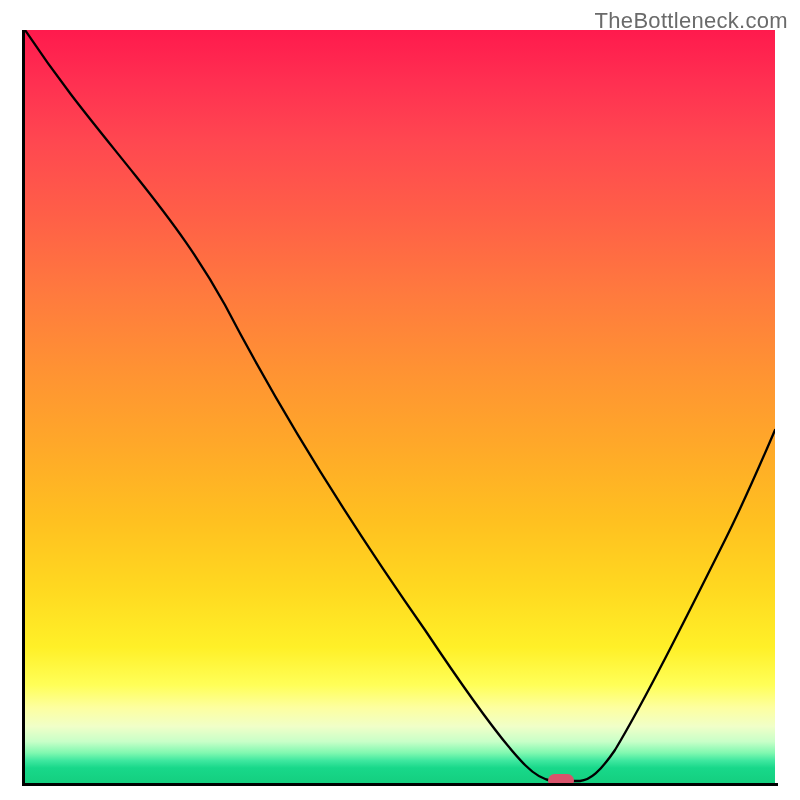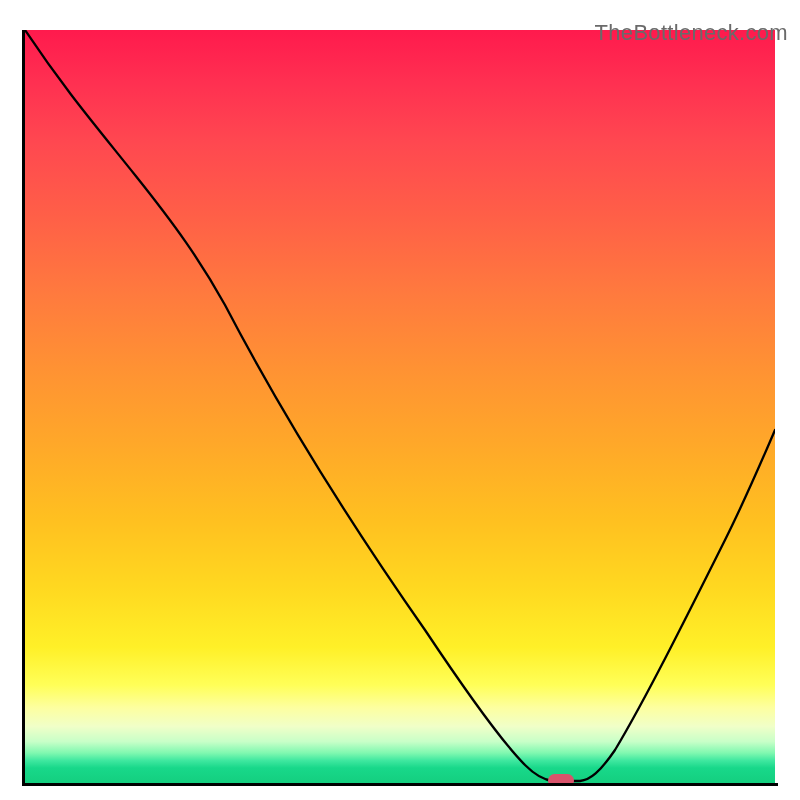--- a/index.html
+++ b/index.html
@@ -6,21 +6,21 @@
   body {
     width: 800px;
     height: 800px;
     background: #ffffff;
     font-family: Arial, sans-serif;
     position: relative;
     overflow: hidden;
   }
   .watermark {
     position: absolute;
-    top: 20px;
+    top: 8px;
     right: 12px;
     color: #6a6a6a;
     font-size: 22px;
     font-weight: 500;
     letter-spacing: 0.3px;
     z-index: 50;
   }
   .frame {
     position: absolute;
     top: 30px;

